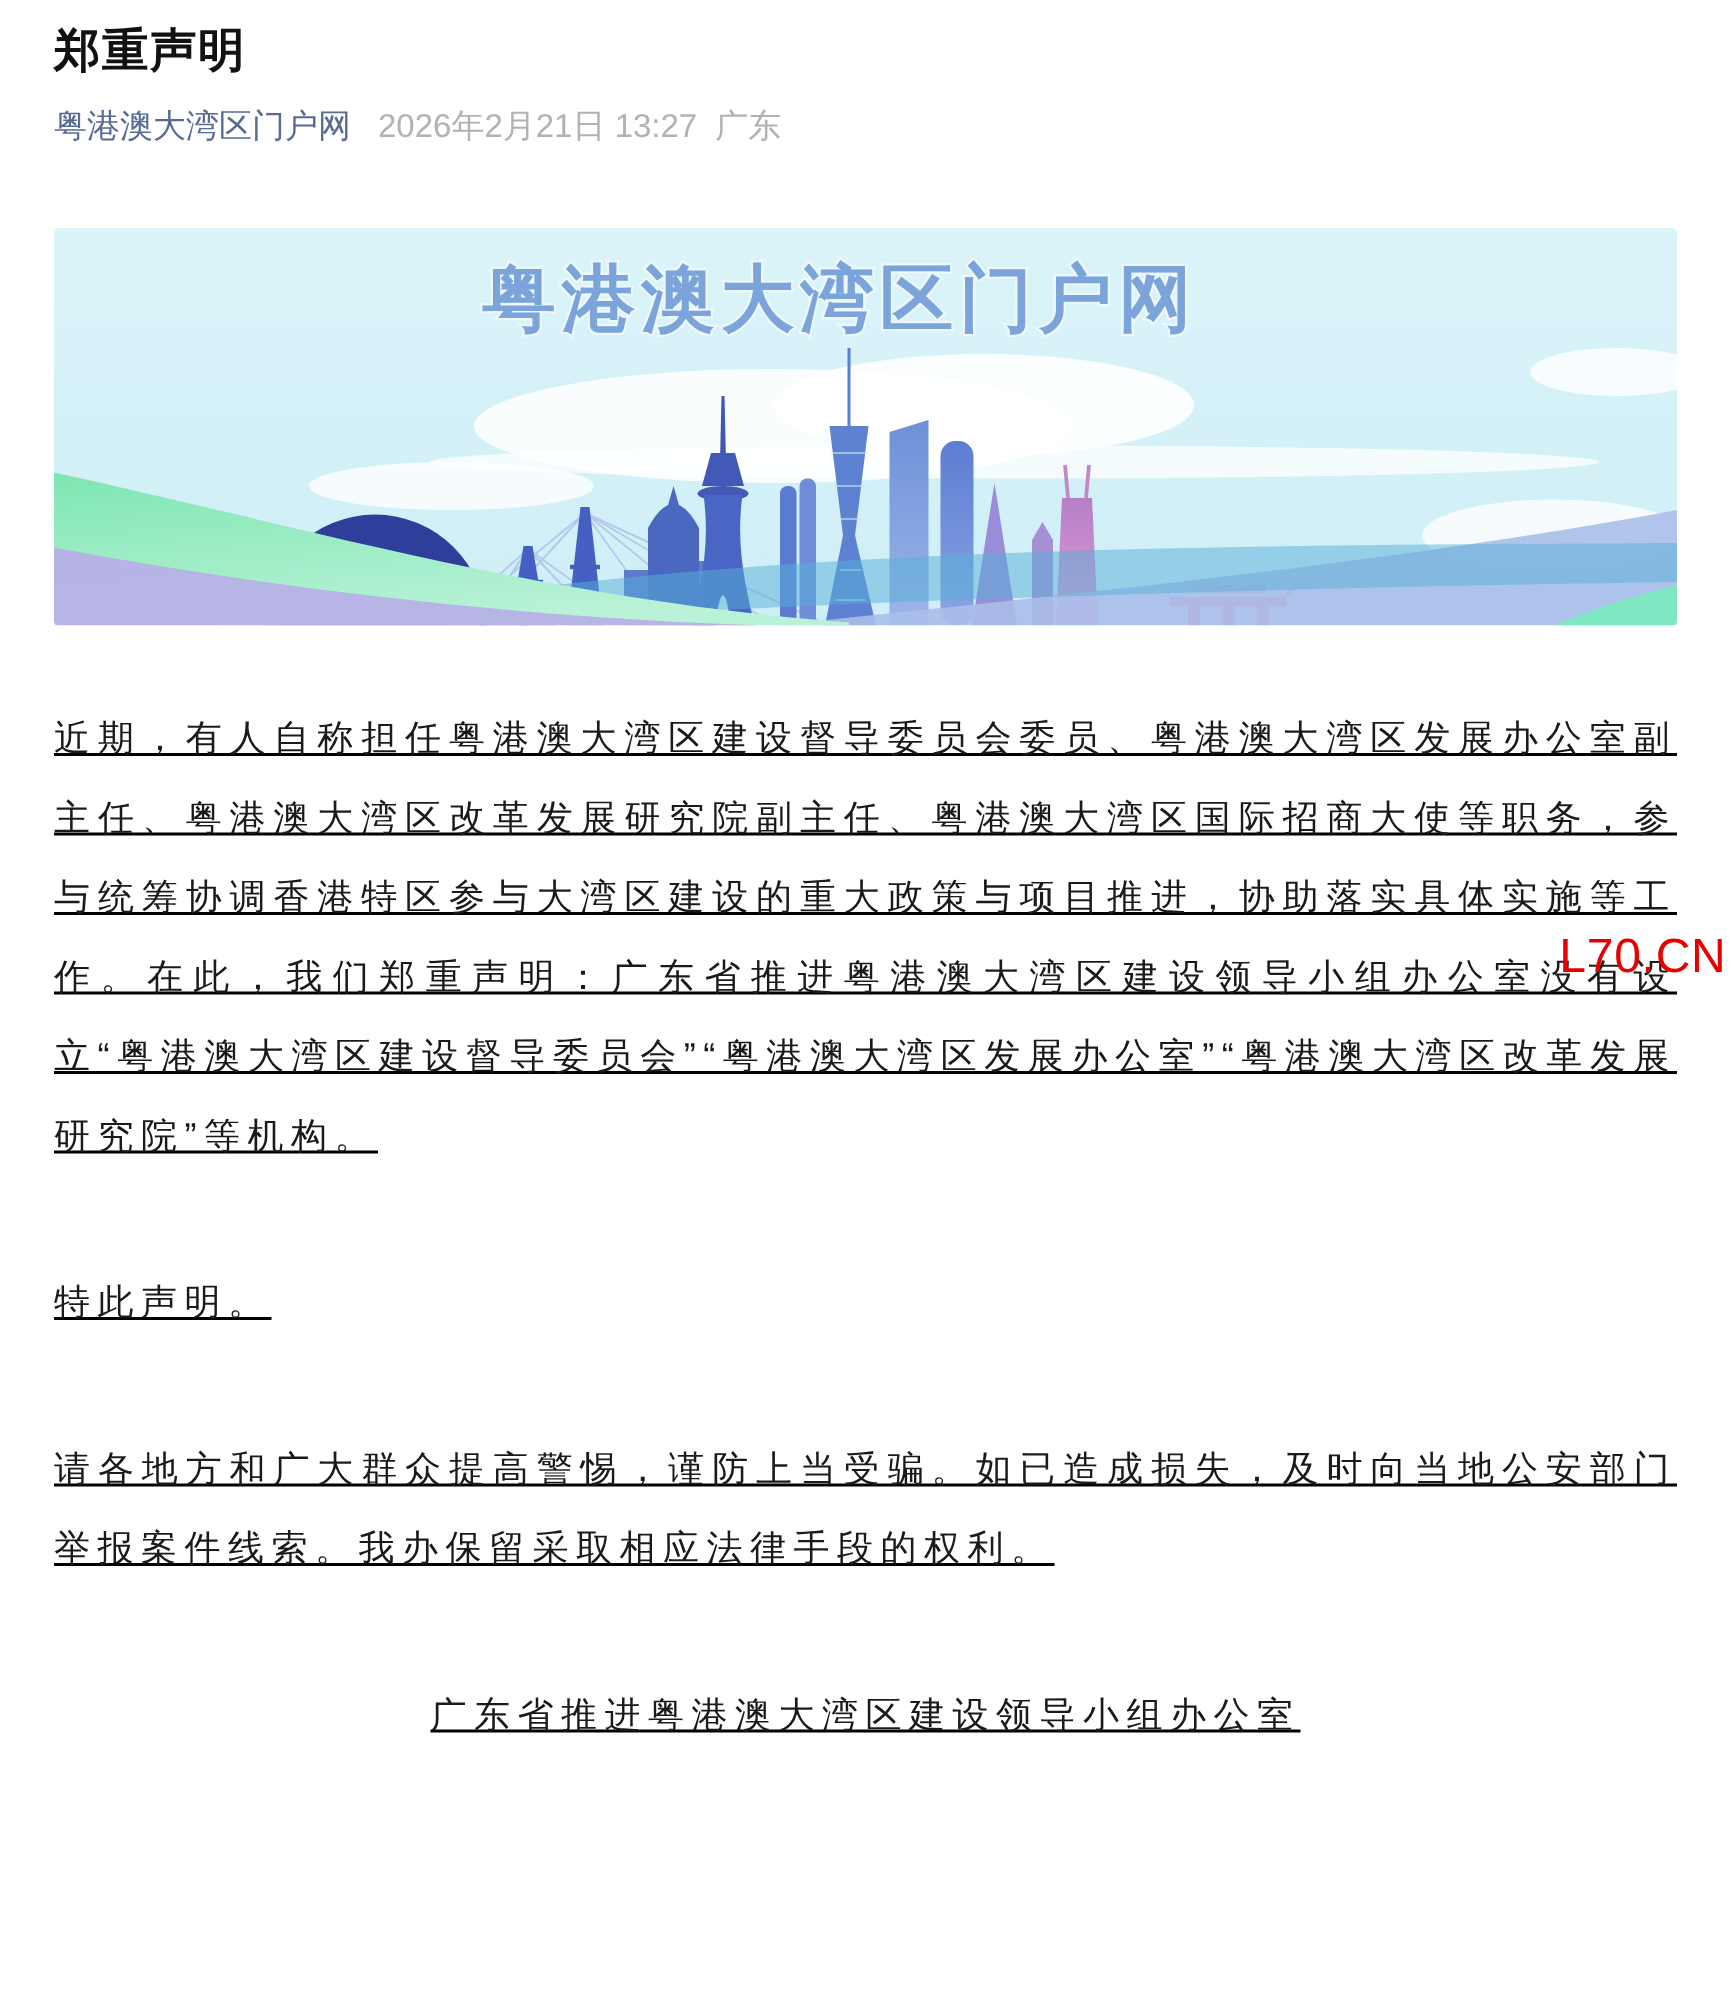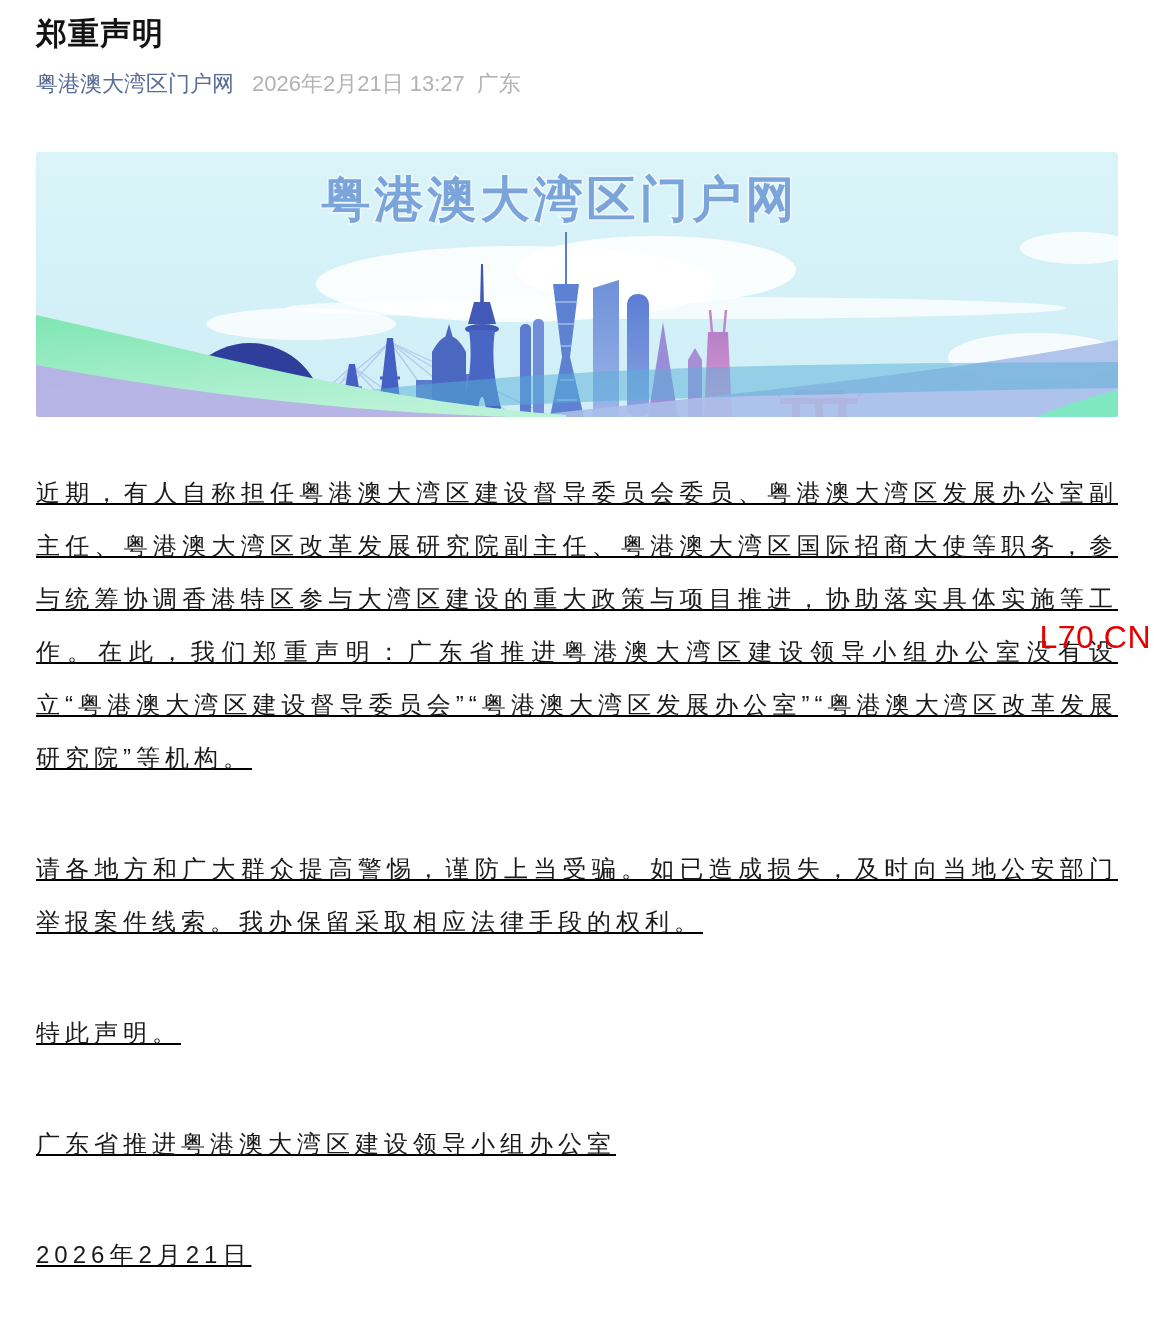--- a/index.html
+++ b/index.html
@@ -21,21 +21,21 @@
     margin:56px 36px 0;width:1082px;height:265px;
     border-radius:3px;overflow:hidden;position:relative;
   }
   .banner svg{display:block;}
   .content{padding:0 36px;text-decoration:underline;}
   .content p{
     margin:0 0 58px;font-size:24px;line-height:53px;color:#1a1a1a;
     letter-spacing:5px;text-align:justify;
   }
   .content p.first{margin-top:49px;}
-  .content p.right{text-align:left;}
+  .content p.right{text-align:center;}
   .watermark{
     position:absolute;top:623px;right:3px;
     font-size:32px;line-height:28px;color:#e60000;letter-spacing:0.5px;
   }
 </style>
 </head>
 <body>
 
 <div class="page">
 
@@ -158,21 +158,20 @@
 
         <path d="M0,163 C170,200 330,248 530,263 L530,265 L0,265 Z" fill="url(#green)"></path>
 
         <path d="M0,213 C160,243 320,260 475,265 L0,265 Z" fill="#b6b1e7" opacity="0.95"></path>
       </g>
     </svg>
   </div>
 
   <div class="content">
     <p class="first">近期，有人自称担任粤港澳大湾区建设督导委员会委员、粤港澳大湾区发展办公室副主任、粤港澳大湾区改革发展研究院副主任、粤港澳大湾区国际招商大使等职务，参与统筹协调香港特区参与大湾区建设的重大政策与项目推进，协助落实具体实施等工作。在此，我们郑重声明：广东省推进粤港澳大湾区建设领导小组办公室没有设立“粤港澳大湾区建设督导委员会”“粤港澳大湾区发展办公室”“粤港澳大湾区改革发展研究院”等机构。</p>
+    <p>特此声明。</p>
     <p>请各地方和广大群众提高警惕，谨防上当受骗。如已造成损失，及时向当地公安部门举报案件线索。我办保留采取相应法律手段的权利。</p>
-    <p>特此声明。</p>
     <p class="right">广东省推进粤港澳大湾区建设领导小组办公室</p>
-    <p class="right">2026年2月21日</p>
   </div>
 
   <div class="watermark">L70.CN</div>
 
 </div>
 
 </body></html>

